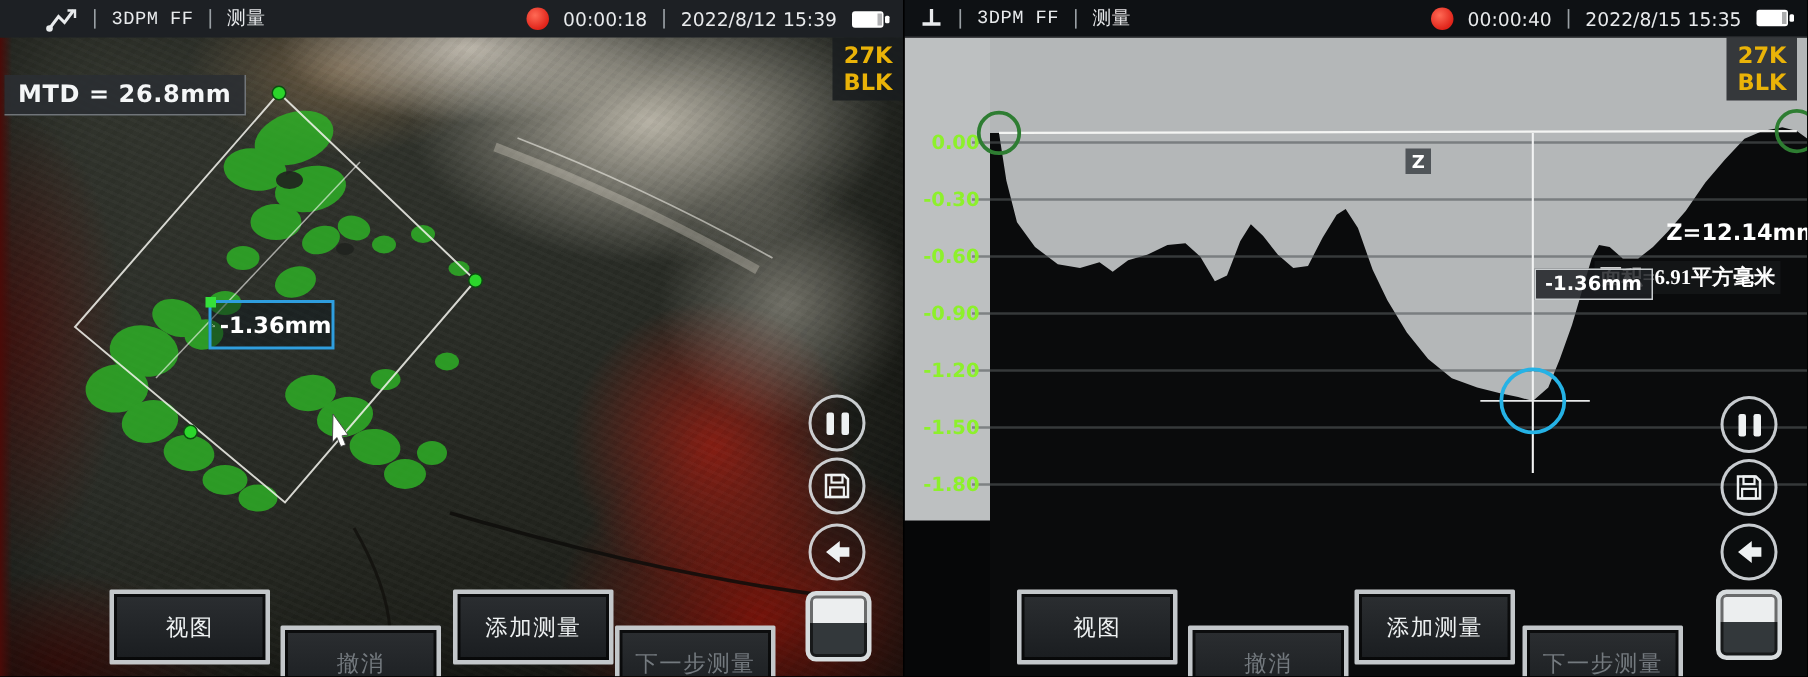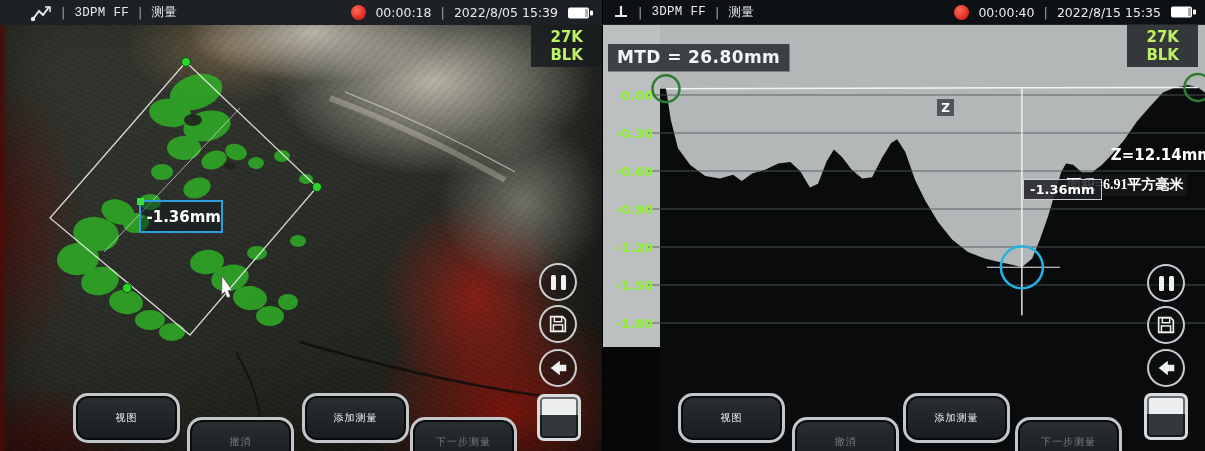--- a/index.html
+++ b/index.html
@@ -43,27 +43,27 @@
   .red-edge{position:absolute;left:0;top:25px;bottom:0;width:8px;
             background:linear-gradient(90deg,#4a0b08,rgba(42,6,5,0));}
   .overlay-svg{position:absolute;inset:0;z-index:10;}
 
   
   .mtd{position:absolute;color:#f4f6f7;font-size:16px;font-weight:bold;letter-spacing:.4px;
        background:rgba(42,46,50,.87);padding:3px 9px 4px;z-index:20;
        border-right:1px solid rgba(170,175,180,.55);border-bottom:1px solid rgba(170,175,180,.55);}
   .panel.left .mtd{left:3px;top:50px;}
   .panel.right .mtd{left:5px;top:44px;font-size:17px;}
-  .zoom-badge{position:absolute;z-index:20;color:#bef264;font-weight:bold;font-size:15px;
-       line-height:18px;text-align:right;background:rgba(25,28,31,.85);padding:3px 19px;}
+  .zoom-badge{position:absolute;z-index:20;color:#eab308;font-weight:bold;font-size:15px;
+       line-height:18px;text-align:right;background:rgba(25,28,31,.85);padding:3px 7px;}
   .panel.left .zoom-badge{right:0;top:25px;}
   .panel.right .zoom-badge{right:7px;top:25px;background:rgba(42,45,48,.92);}
 
-  .btn{position:absolute;top:393px;width:107px;height:50px;border:3px solid #c3c7ca;border-radius:15px;
-       background:linear-gradient(#2b2e31,#1a1d20);color:#eef1f2;font-size:10px;font-weight:500;
+  .btn{position:absolute;top:393px;width:107px;height:50px;border:3px solid #c3c7ca;border-radius:1px;
+       background:linear-gradient(#2b2e31,#1a1d20);color:#eef1f2;font-size:15px;font-weight:500;
        display:flex;align-items:center;justify-content:center;z-index:25;letter-spacing:1px;
        box-shadow:inset 0 0 0 2px rgba(0,0,0,.7);white-space:nowrap;}
   .btn.disabled{color:#747a7f;margin-top:24px;}
 
   .icon-circle{position:absolute;width:38px;height:38px;border:2.5px solid rgba(226,231,234,.88);
        border-radius:50%;background:rgba(15,18,20,.32);z-index:25;
        display:flex;align-items:center;justify-content:center;}
   .pause-bars{display:flex;gap:5px;}
   .pause-bars i{display:block;width:5px;height:15px;background:#eef1f2;border-radius:1.5px;}
   .split-toggle{position:absolute;width:44px;height:47px;border:3px solid #d8dcde;border-radius:7px;
@@ -158,31 +158,32 @@
           </svg>
       </span>
       <span class="sep">|</span>
       <span class="mode">3DPM FF</span>
       <span class="sep">|</span>
       <span class="menu">测量</span>
       <span class="tb-right">
         <span class="rec-dot"></span>
         <span class="tb-time">00:00:18</span>
         <span class="sep">|</span>
-        <span class="tb-date">2022/8/05 15:39</span>
+        <span class="tb-date">2022/8/12 15:39</span>
         <span class="battery">
           <svg width="27" height="14" viewBox="0 0 27 14">
               <rect x="1" y="1.5" width="21" height="11" rx="2" fill="#fff"></rect>
               <rect x="23" y="4.5" width="3" height="5" rx="1" fill="#fff"></rect>
               <rect x="18" y="3" width="3" height="8" fill="#1d2024" opacity=".35"></rect>
             </svg>
         </span>
       </span>
     </header>
 
+    <div class="mtd">MTD = 26.8mm</div>
     <div class="zoom-badge">
       <div>27K</div>
       <div>BLK</div>
     </div>
 
     <div class="depth-tag-left">
       <span class="handle"></span>
       <svg width="13" height="14" viewBox="0 0 13 14">
           <path d="M2 2 L10 11 M10 11 L10 5.5 M10 11 L4.5 11" stroke="#fff" stroke-width="1.5" fill="none"></path>
           <path d="M2 12 l3 -2" stroke="#fff" stroke-width="1" fill="none"></path>
@@ -271,21 +272,20 @@
         <span class="battery">
           <svg width="27" height="14" viewBox="0 0 27 14">
               <rect x="1" y="1.5" width="21" height="11" rx="2" fill="#fff"></rect>
               <rect x="23" y="4.5" width="3" height="5" rx="1" fill="#fff"></rect>
               <rect x="18" y="3" width="3" height="8" fill="#0e1114" opacity=".35"></rect>
             </svg>
         </span>
       </span>
     </header>
 
-    <div class="mtd">MTD = 26.80mm</div>
     <div class="zoom-badge">
       <div>27K</div>
       <div>BLK</div>
     </div>
 
     <div class="z-marker">Z</div>
     <div class="depth-tag-right">-1.36mm</div>
     <div class="z-value">Z=12.14mm</div>
     <div class="area-value">面积=6.91平方毫米</div>
 

